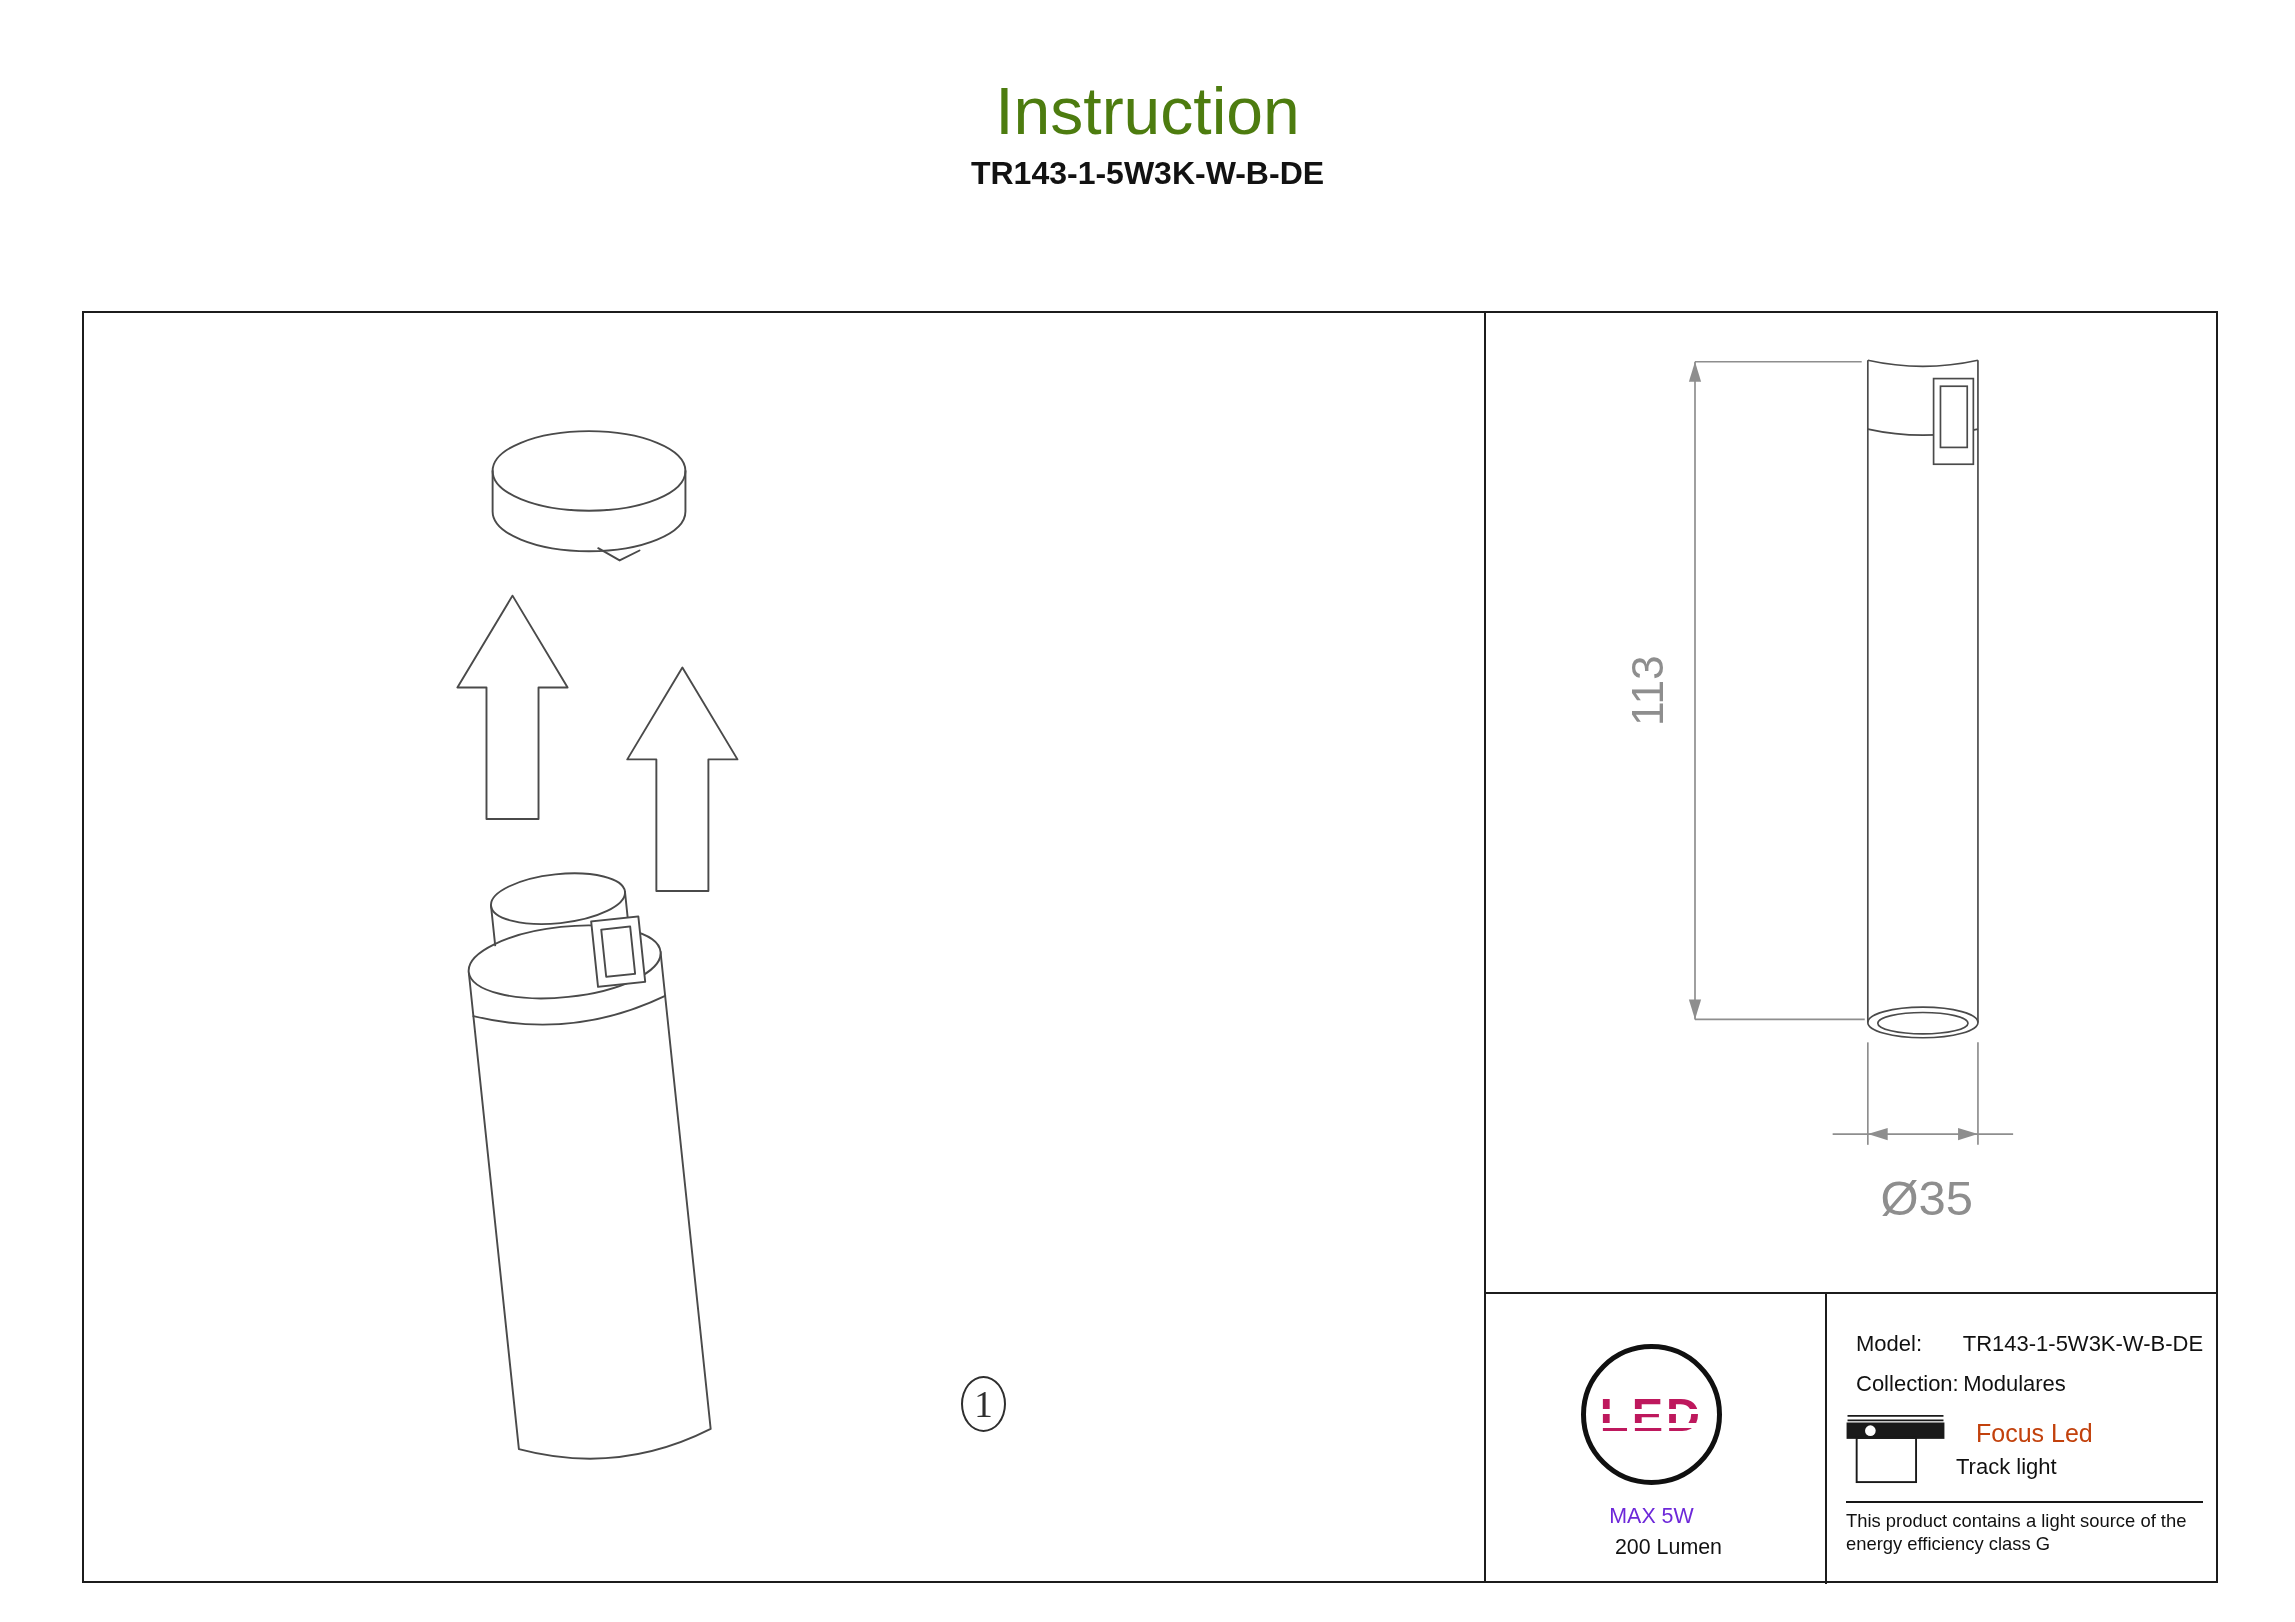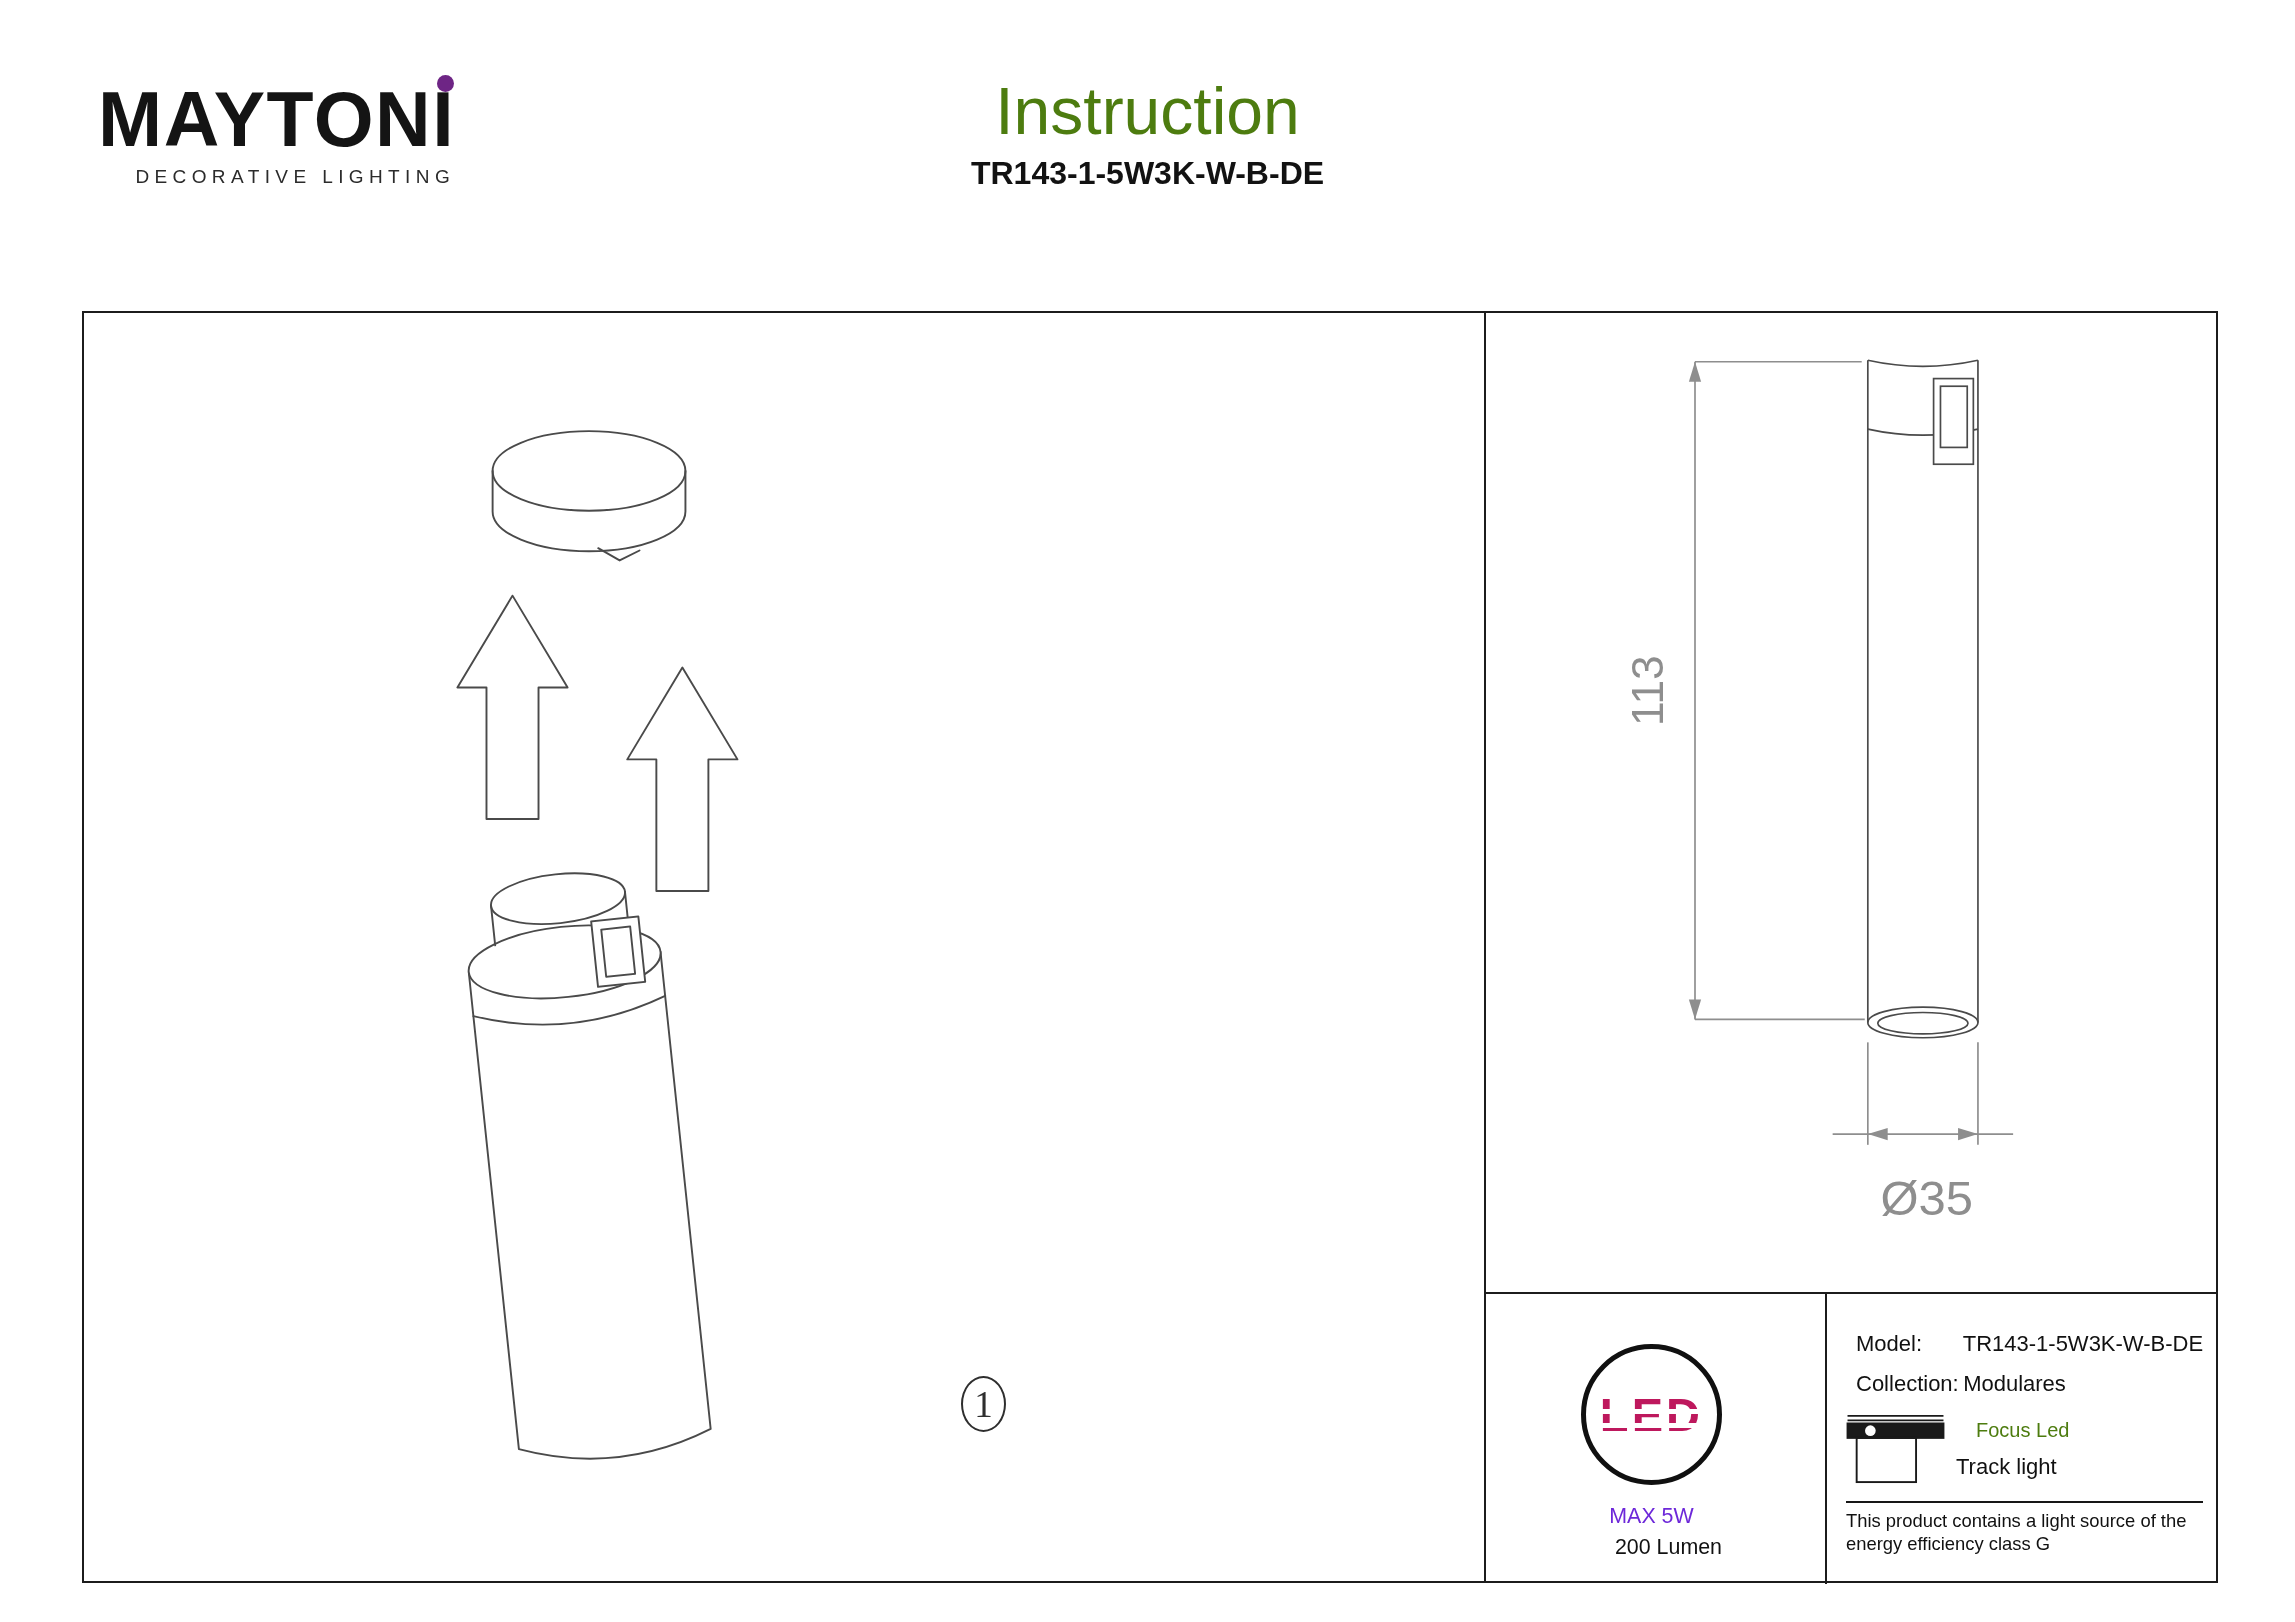--- a/index.html
+++ b/index.html
@@ -37,34 +37,30 @@
   .led-stripe.s1{top:60px;}
   .led-stripe.s2{top:74px;}
   .max-power{position:absolute;left:1581px;top:1504px;width:141px;text-align:center;font-size:21.4px;color:#6d28d9;}
   .lumen{position:absolute;left:1581px;top:1535px;width:141px;text-align:right;font-size:21.4px;color:#111;}
   
   .spec-row{position:absolute;font-size:22px;color:#111;}
   .spec-row .lbl{display:inline-block;width:101px;}
   .row-model{left:1856px;top:1331px;}
   .row-collection{left:1856px;top:1371px;}
   .track-icon{position:absolute;left:1846px;top:1412px;width:99px;height:80px;}
-  .type-line1{position:absolute;left:1976px;top:1419px;font-size:20px;color:#4d7c0f;}
+  .type-line1{position:absolute;left:1976px;top:1419px;font-size:25px;color:#c2410c;}
   .type-line2{position:absolute;left:1956px;top:1454px;font-size:22px;color:#111;}
   .note-divider{position:absolute;left:1846px;top:1501px;width:357px;height:1.5px;background:#161616;}
   .energy-note{position:absolute;left:1846px;top:1509px;width:366px;font-size:18.4px;line-height:1.25;color:#111;}
 </style>
 </head>
 <body>
 
 <div class="page">
 
-  <div class="brand">
-    <div class="brand-word"><span>MAYTON</span><span>I</span><span class="brand-dot"></span></div>
-    <div class="tagline">DECORATIVE LIGHTING</div>
-  </div>
 
   <div class="titles">
     <h1 class="doc-title">Instruction</h1>
     <h2 class="doc-subtitle">TR143-1-5W3K-W-B-DE</h2>
   </div>
 
   <div class="sheet-border"></div>
   <div class="div-v-main"></div>
   <div class="div-h-right"></div>
   <div class="div-v-spec"></div>

